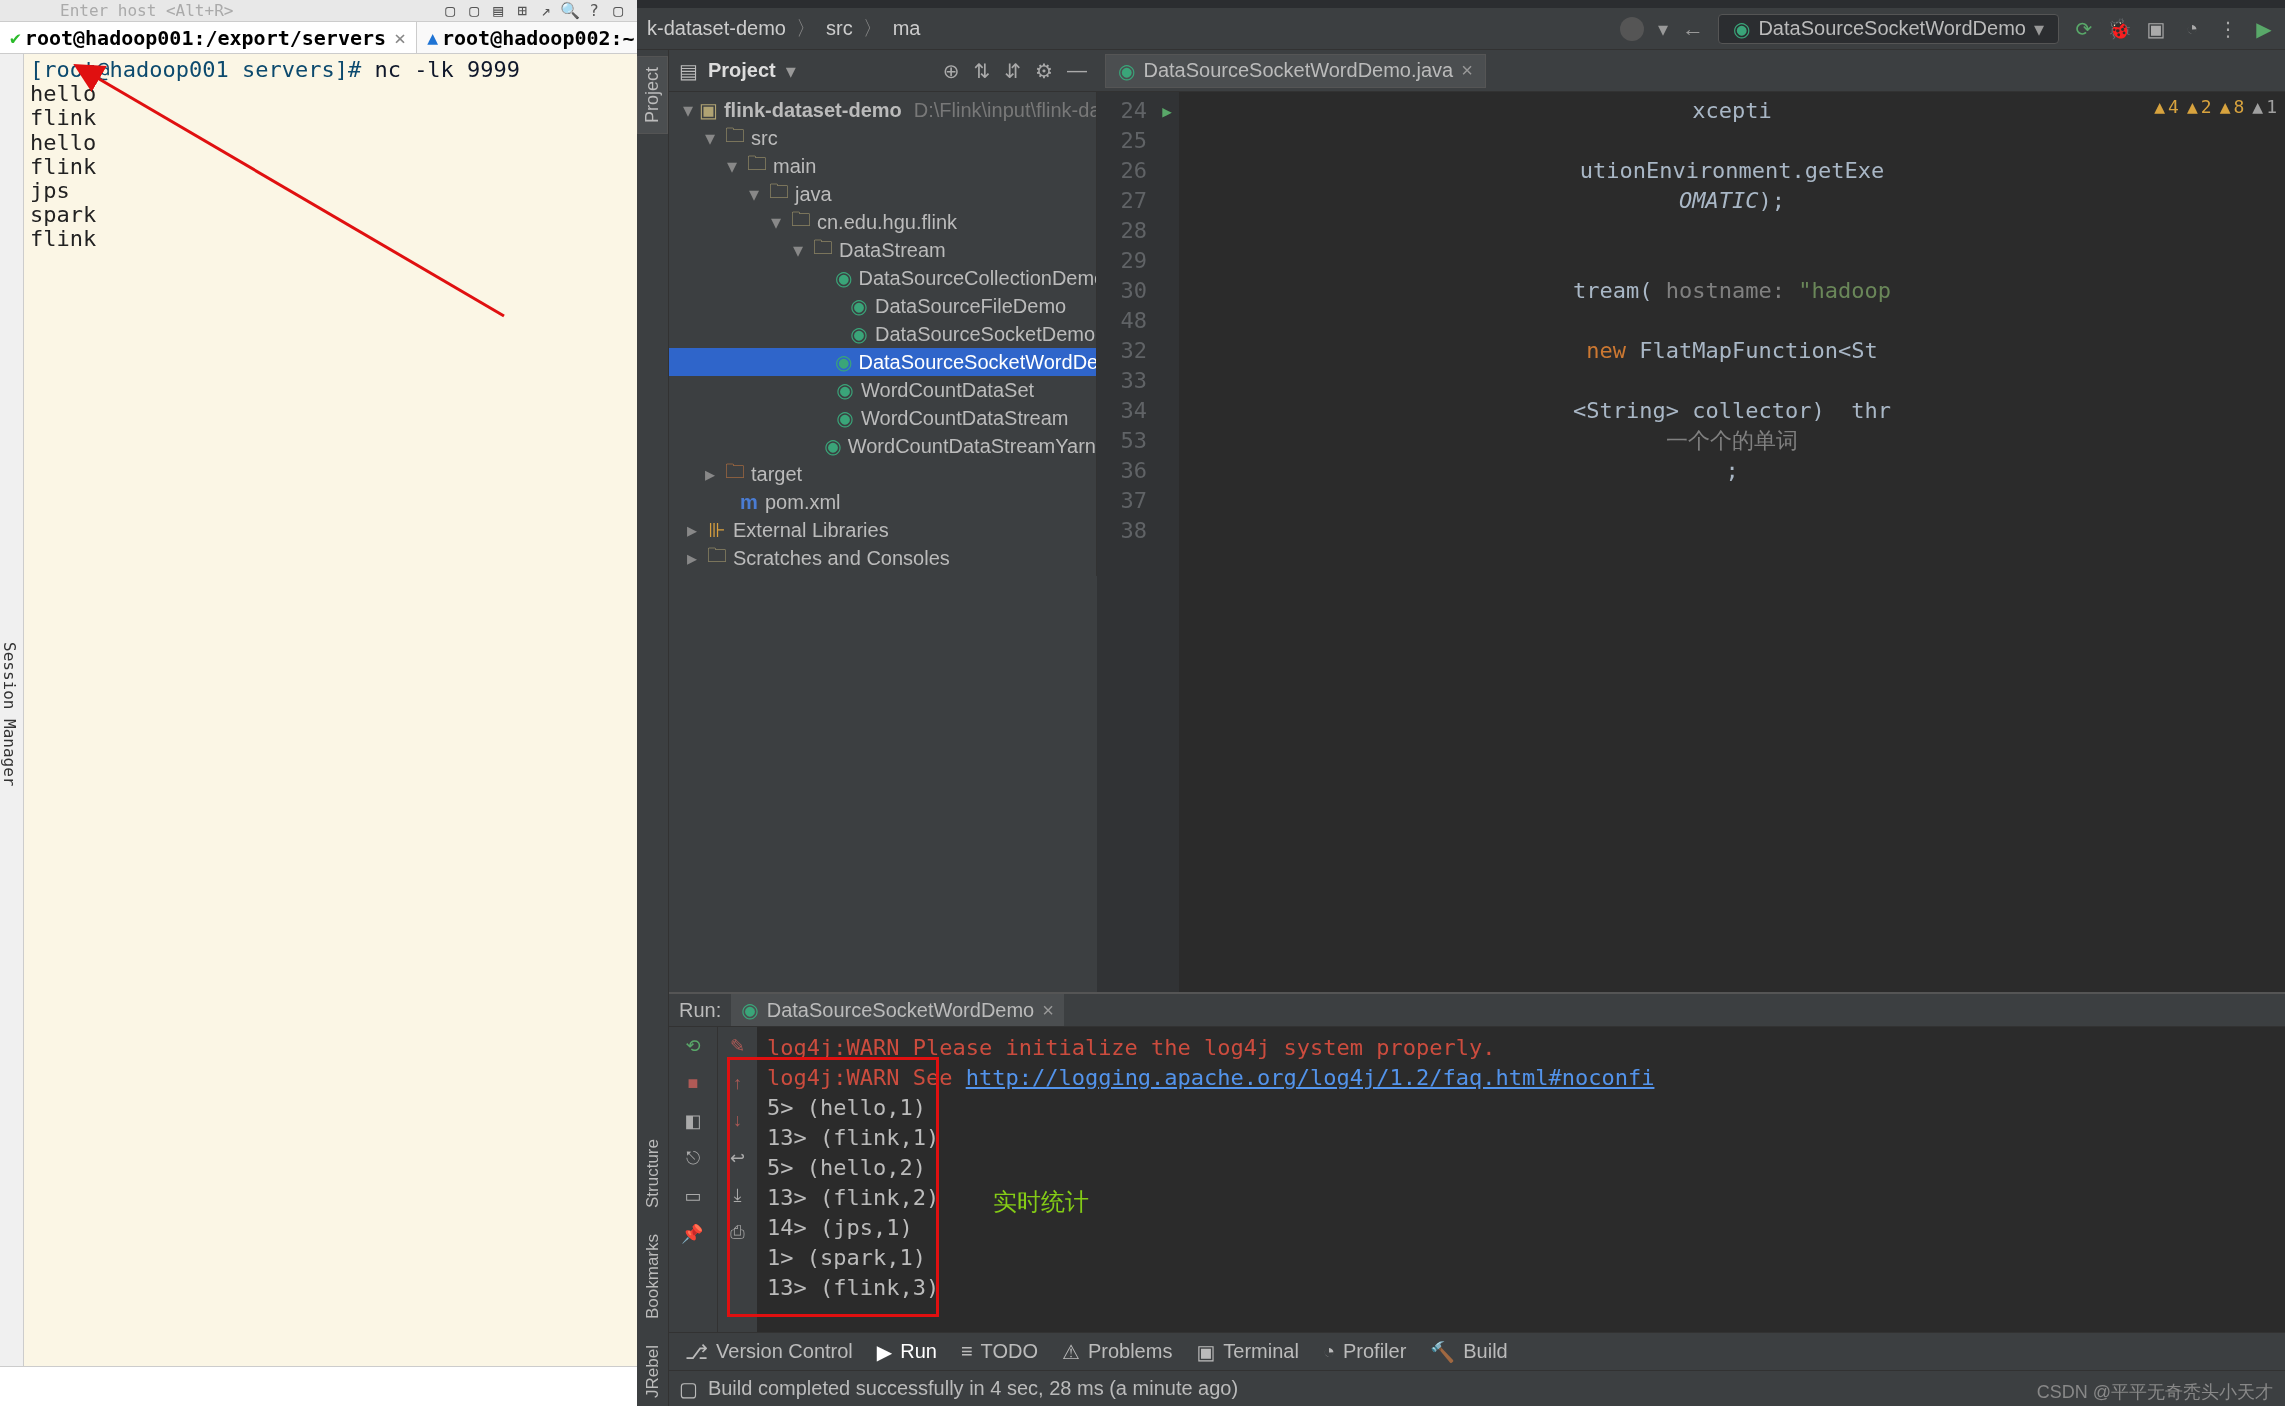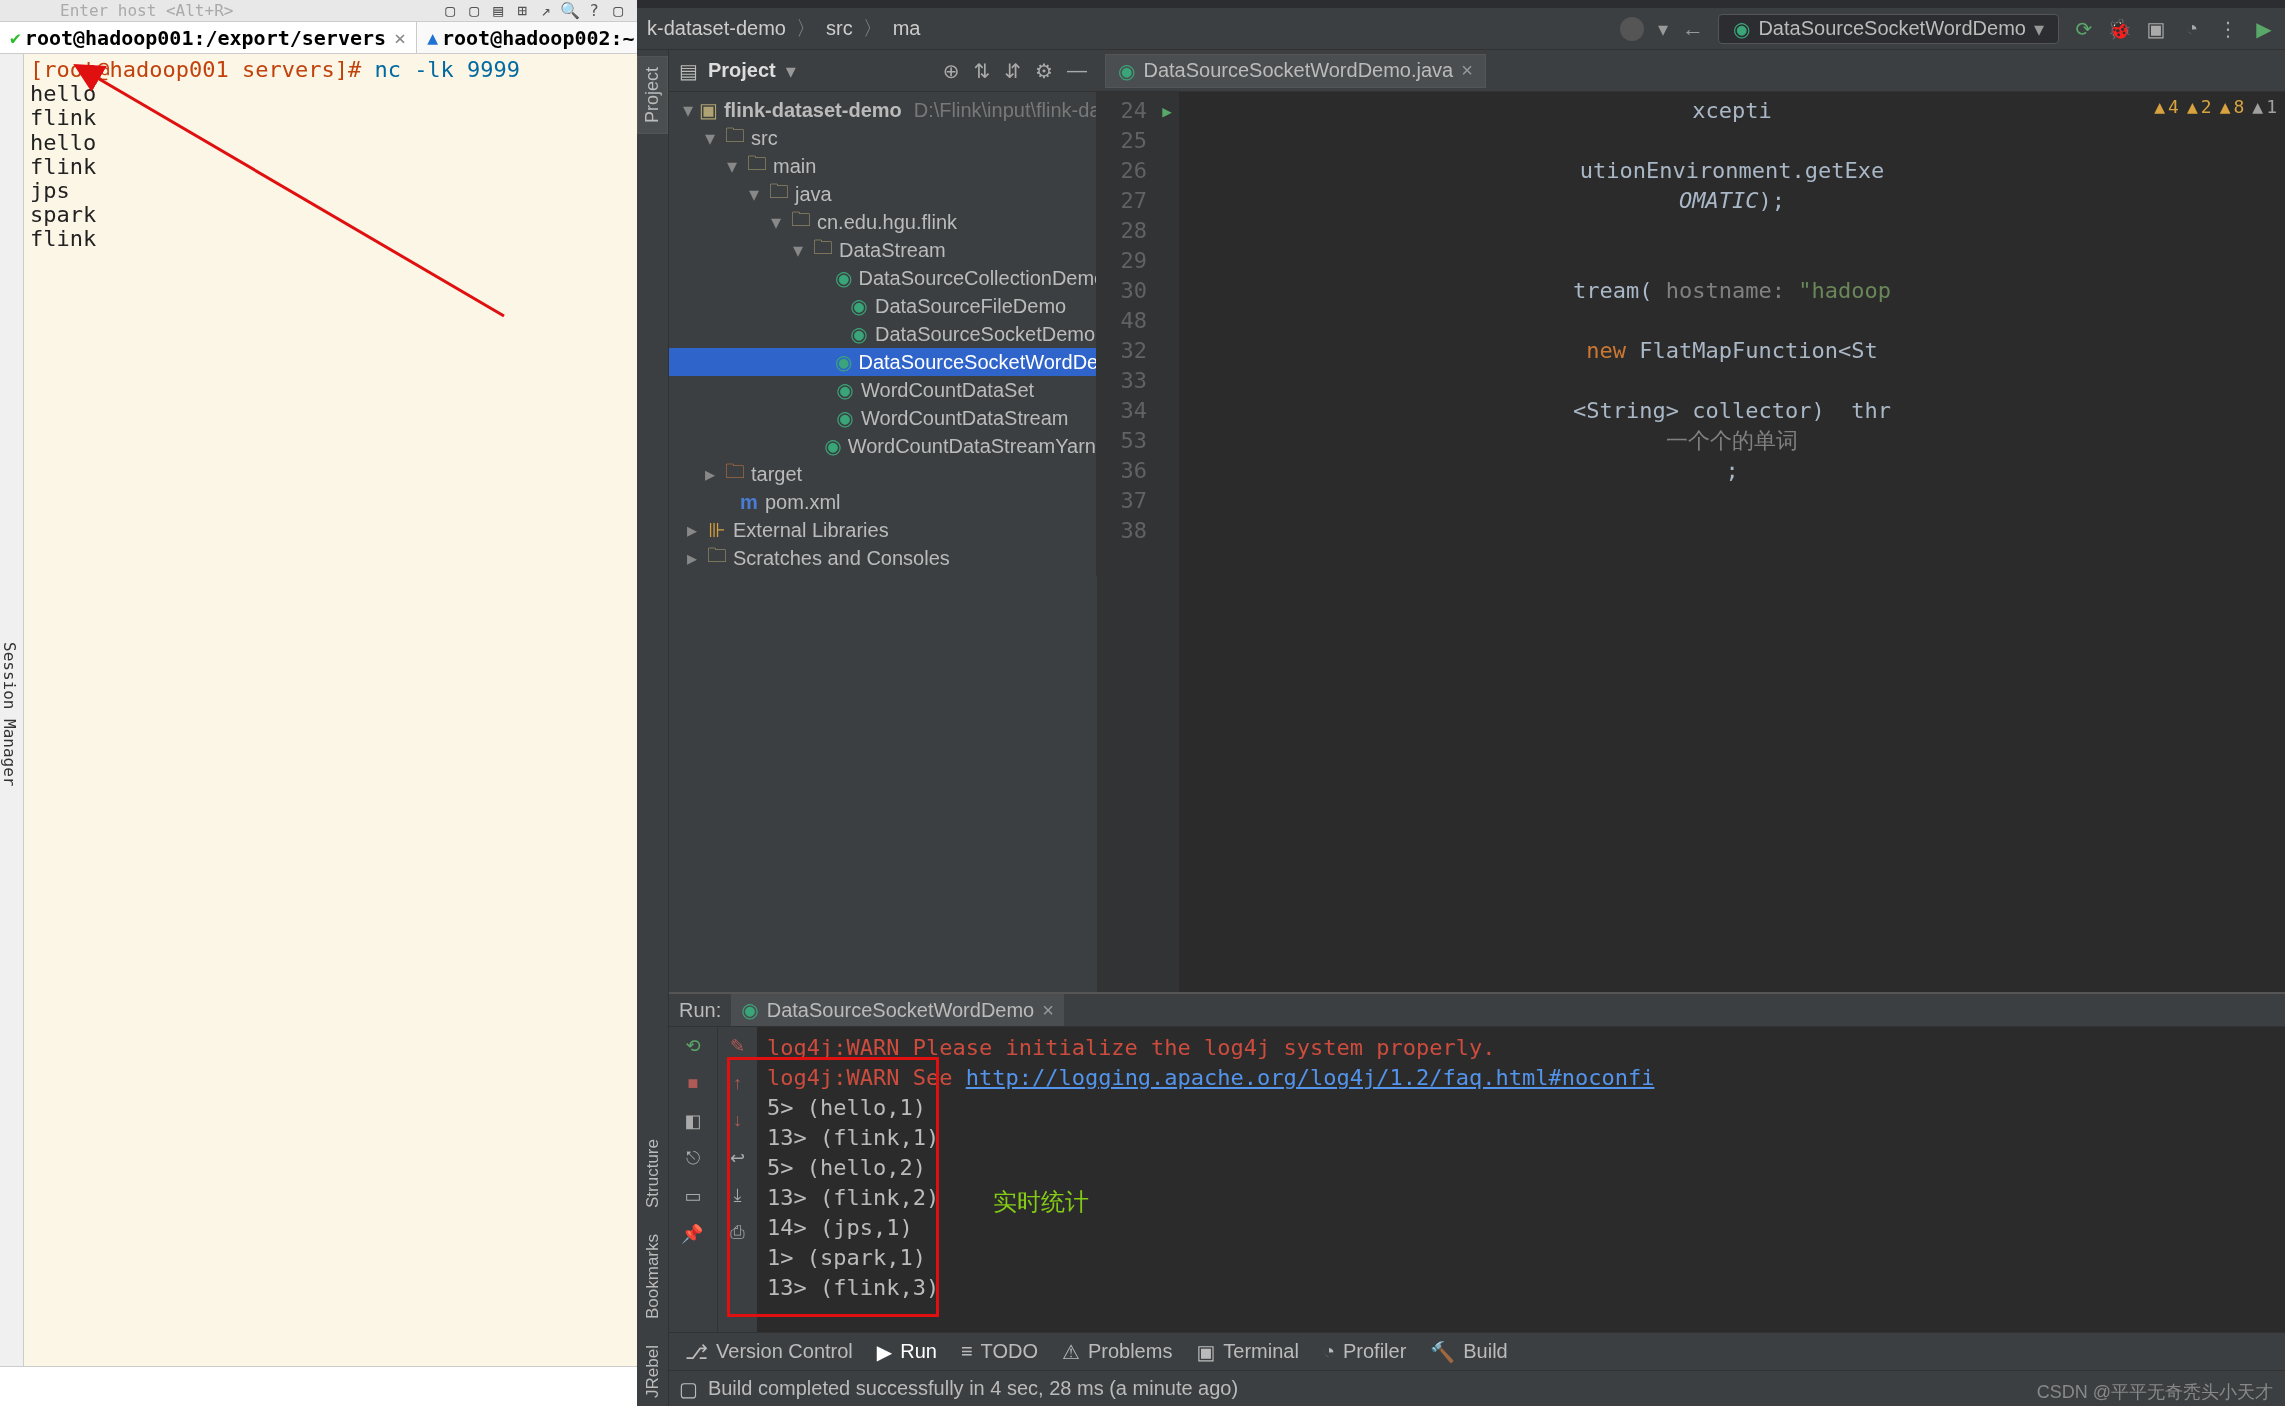--- a/index.html
+++ b/index.html
@@ -14,22 +14,22 @@
   .term-tabs { height: 32px; background: #f9f9f9; border-bottom: 1px solid #ccc; display: flex; align-items: stretch; font-size: 20px; }
   .term-tab { display: flex; align-items: center; padding: 0 10px; border-right: 1px solid #ccc; font-weight: bold; gap: 4px; }
   .term-tab.active { background: #fff; }
   .term-tab .status { font-size: 18px; }
   .term-tab .status.ok { color: #2bbb2b; }
   .term-tab .status.warn { color: #1e73d4; }
   .term-tab .close { margin-left: 4px; color: #888; font-weight: normal; }
   .term-body-wrap { flex: 1; display: flex; }
   .session-strip { width: 24px; background: #f0f0f0; border-right: 1px solid #ccc; writing-mode: vertical-lr; text-orientation: mixed; font-size: 16px; padding-top: 8px; color: #333; text-align: center; }
   .term-body { flex: 1; background: #fbf6e5; padding: 4px 6px; font-size: 22px; line-height: 1.1; color: #222; white-space: pre; }
-  .term-body .prompt { color: #c2410c; text-align: center; }
-  .term-body .cmd { color: #0369a1; }
+  .term-body .prompt { color: #0c4a6e; text-align: center; }
+  .term-body .cmd { color: #0f172a; }
   .term-foot { height: 32px; background: #fff; border-top: 1px solid #ccc; font-size: 20px; padding: 4px 8px; color: #333; }
   .term-foot-input { flex: 0 0 40px; background: #fff; border-top: 1px solid #ccc; }
 
   
   .ide-side { flex: 1; height: 100%; display: flex; flex-direction: column; background: #3c3f41; color: #bbb; font-family: 'Segoe UI', sans-serif; font-size: 20px; position: relative; }
   .ide-topstrip { height: 8px; background: #2b2d30; }
   .ide-crumbbar { height: 42px; background: #3c3f41; border-bottom: 1px solid #323232; display: flex; align-items: center; padding: 0 10px; gap: 10px; }
   .ide-crumbbar .crumb { color: #ccc; }
   .ide-crumbbar .sep { color: #888; }
   .ide-crumbbar .right { margin-left: auto; display: flex; align-items: center; gap: 14px; }

